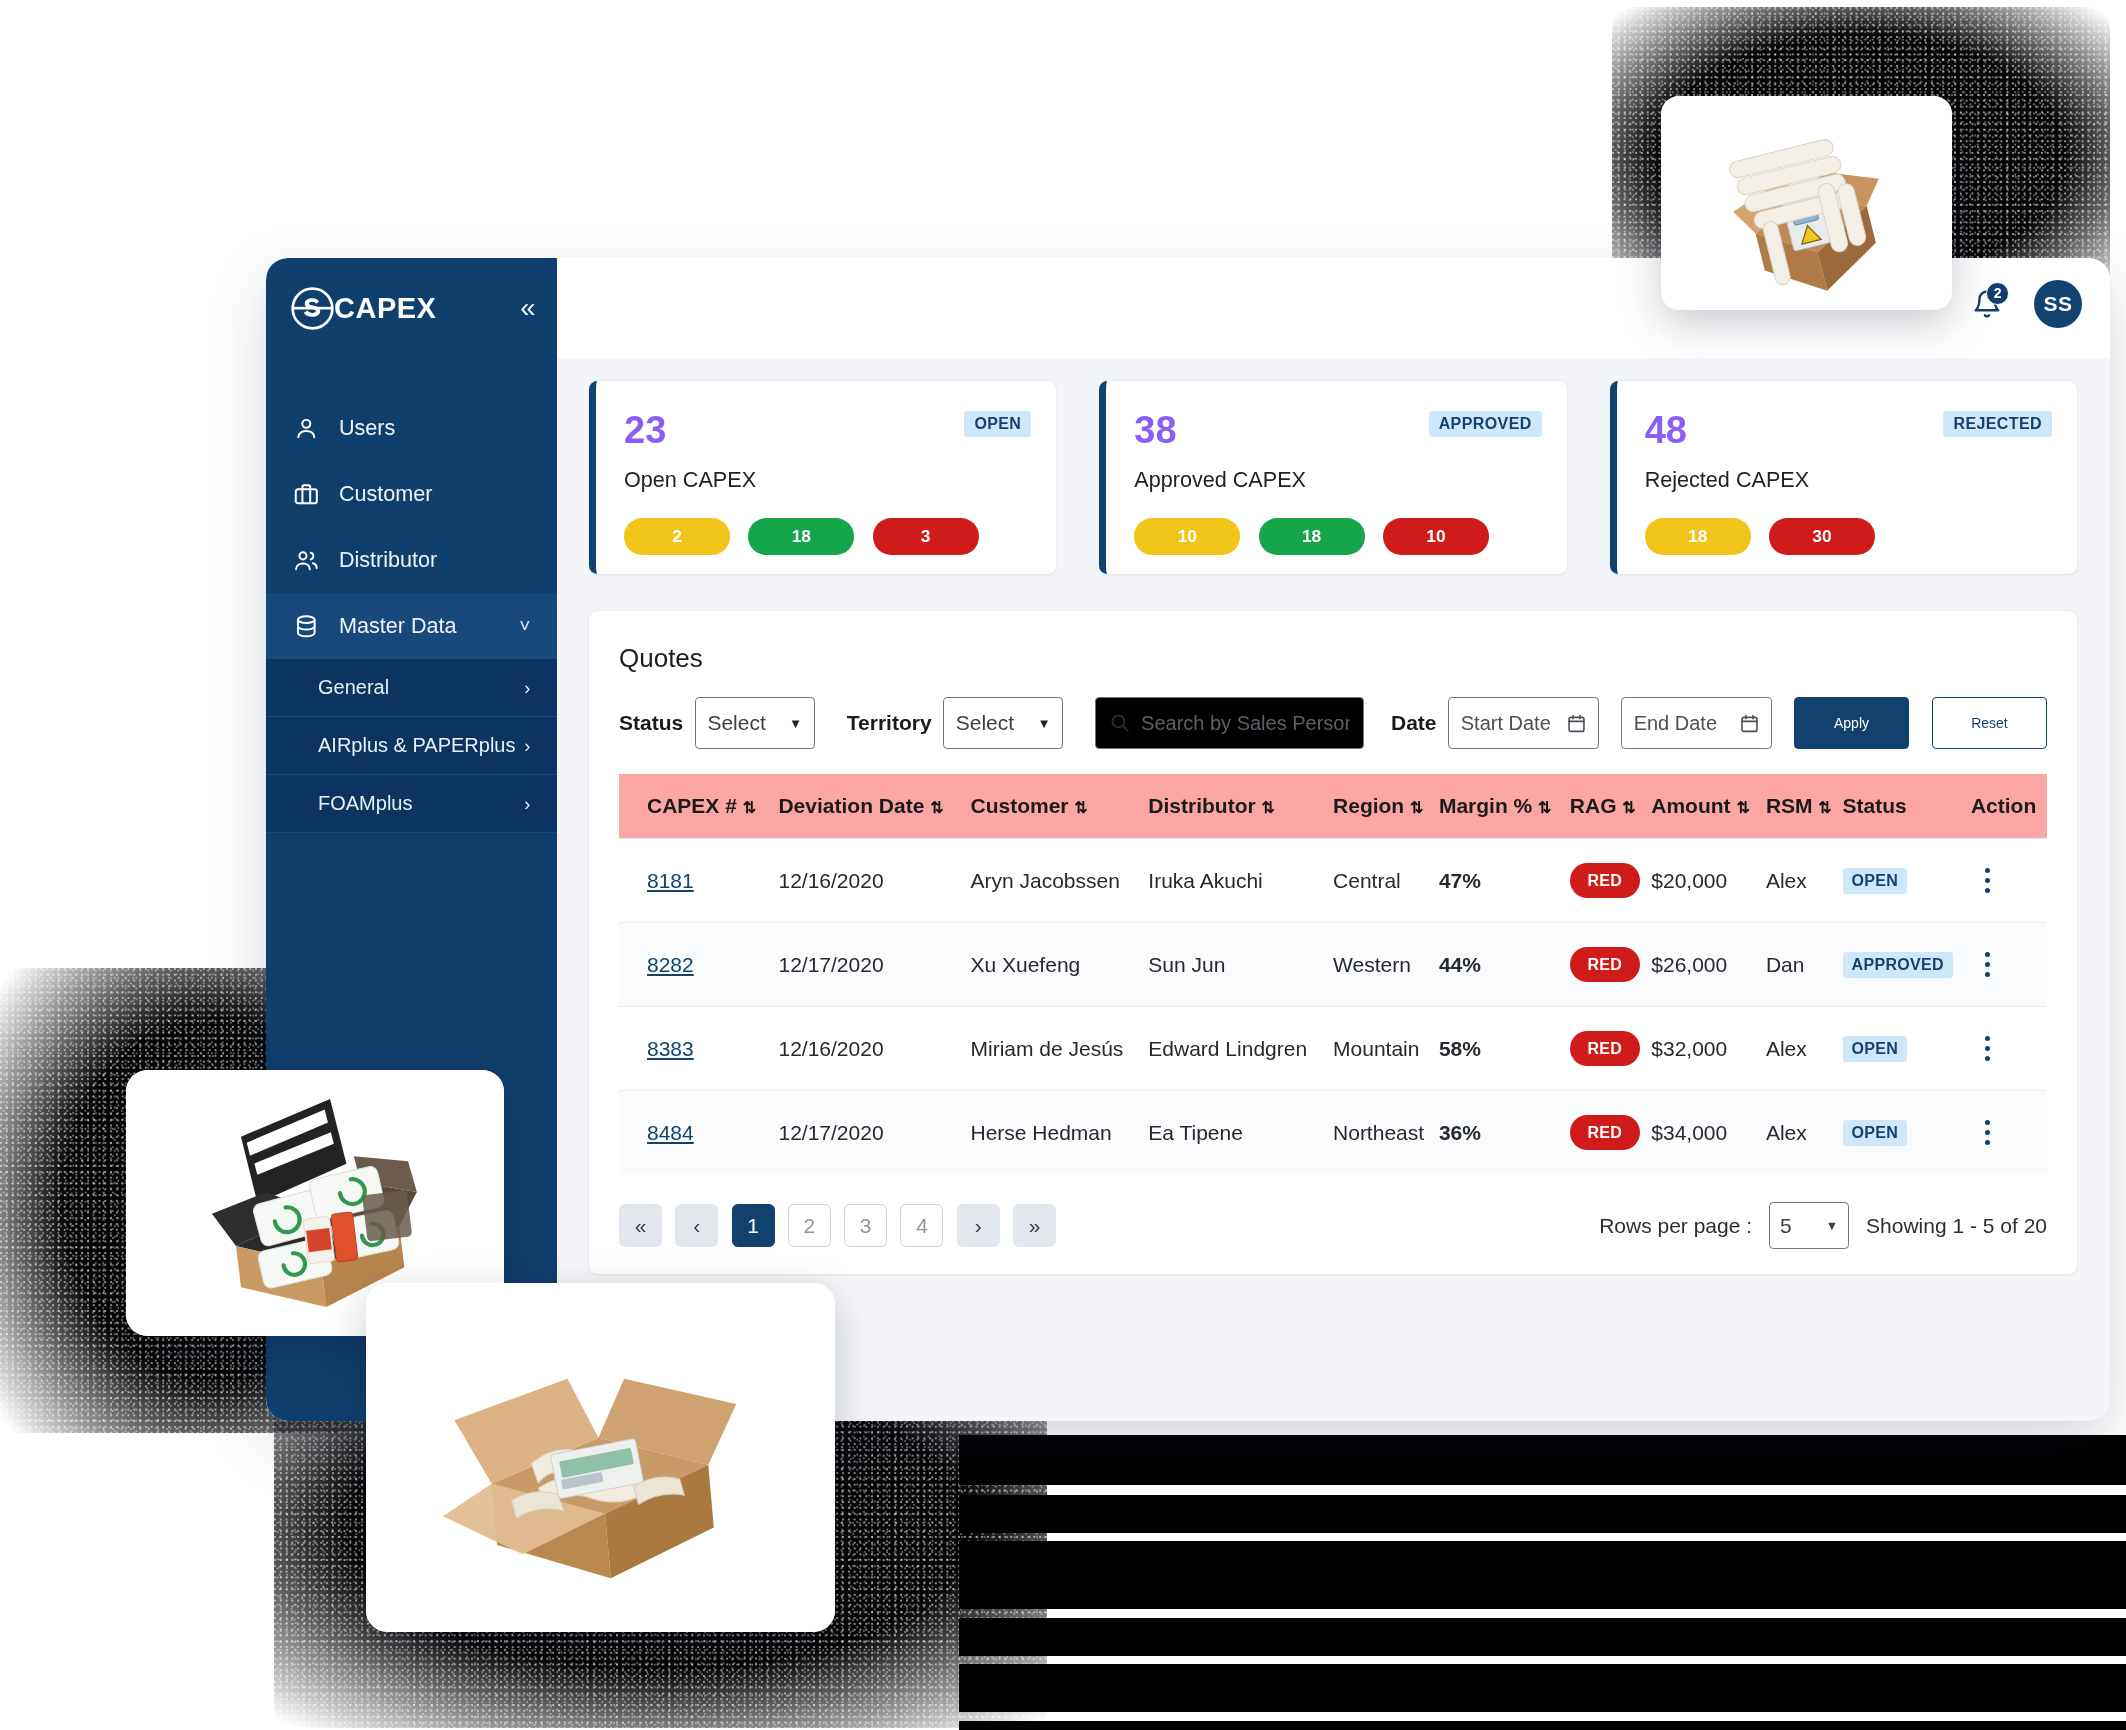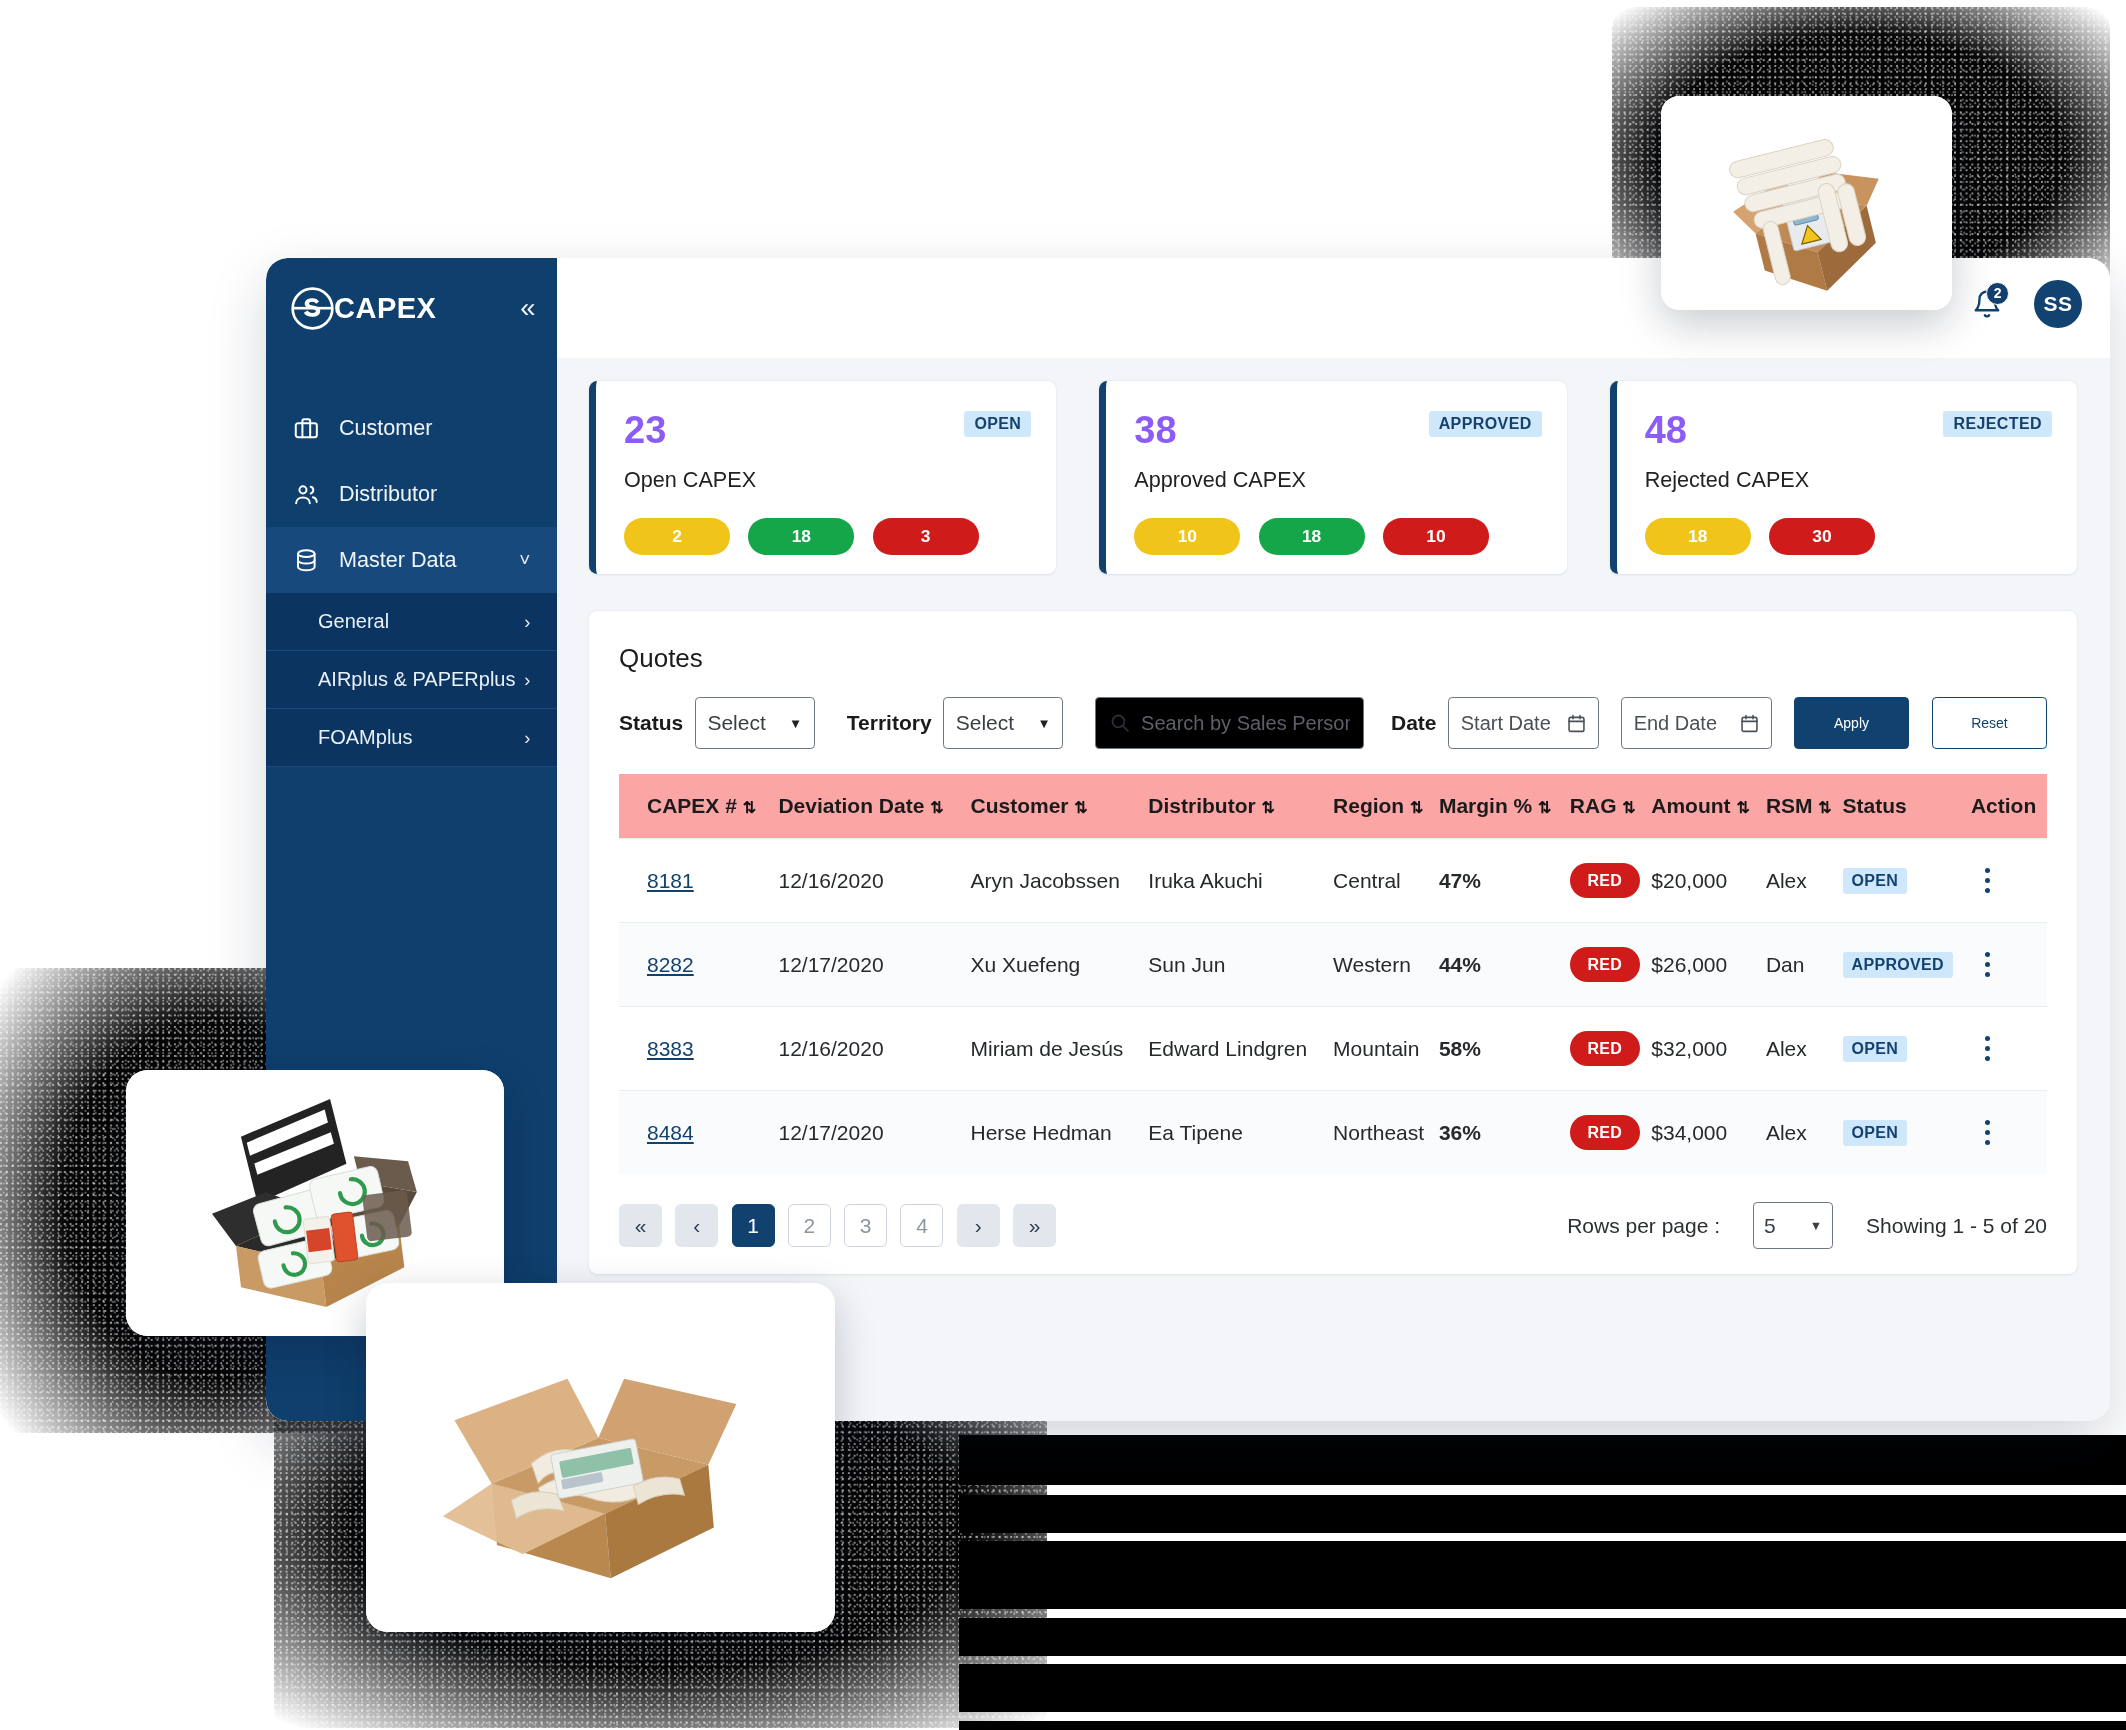--- a/index.html
+++ b/index.html
@@ -182,21 +182,21 @@
 
   
   .pager-row { display:flex; align-items:center; margin-top:28px; }
   .pager { display:flex; gap:13.3px; align-items:center; }
   .pg {
     width:43px; height:43px; border-radius:5.8px; display:flex; align-items:center; justify-content:center;
     font-size:21px; cursor:pointer; color:#2c3a4a; background:#e2e7ee; border:0.8px solid transparent;
   }
   .pg.num { background:#fff; border:0.8px solid #ccd3db; color:#8d959e; }
   .pg.num.active { background:#11426f; color:#fff; border-color:#11426f; }
-  .pager-right { margin-left:auto; display:flex; align-items:center; gap:33px; }
+  .pager-right { margin-left:auto; display:flex; align-items:center; gap:17px; }
   .rpp-label { font-size:21px; color:#2b2f34; }
   .rpp-box {
     width:80px; height:47px; border:1.2px solid #6e7781; border-radius:4.2px; background:#fff;
     display:flex; align-items:center; justify-content:space-between; padding:0 10px;
     font-size:21px; color:#3a3f45; cursor:pointer;
   }
   .rpp-box .caret { font-size:12.5px; }
   .showing { font-size:21px; color:#2b2f34; }
 
   
@@ -250,20 +250,29 @@
           <circle cx="26" cy="26" r="24" fill="none" stroke="#ffffff" stroke-width="3.2"></circle>
           <rect x="2" y="24" width="48" height="3.2" fill="#ffffff"></rect>
           <path d="M34 17.5c-1.6-2.6-4.6-4-8.4-4-5.3 0-9 2.6-9 6.6 0 3.6 2.6 5.4 7.4 6.3l2.8.5c2.4.45 3.3 1.05 3.3 2.2 0 1.5-1.6 2.4-4.2 2.4-2.8 0-4.7-1-5.8-3l-4.6 2.7c1.7 3 5.2 4.8 10.2 4.8 5.8 0 9.6-2.7 9.6-7 0-3.7-2.5-5.5-7.7-6.45l-2.8-.5c-2.2-.4-3-1-3-2.1 0-1.35 1.4-2.2 3.7-2.2 2.4 0 4 .85 5 2.6z" fill="#ffffff"></path>
         </svg>
         <div class="brand-title">CAPEX</div>
         <div class="collapse-btn">«</div>
       </div>
 
       <nav class="nav">
 
+        <div class="nav-item">
+          <span class="ic">
+            <svg viewBox="0 0 24 24" fill="none" stroke="#ffffff" stroke-width="1.8" stroke-linecap="round" stroke-linejoin="round">
+              <circle cx="12" cy="8" r="3.6"></circle>
+                <path d="M4.8 20c0-3.4 3.2-5.6 7.2-5.6s7.2 2.2 7.2 5.6"></path>
+            </svg>
+          </span>
+          <span class="lbl">Users</span>
+        </div>
 
         <div class="nav-item">
           <span class="ic">
             <svg viewBox="0 0 24 24" fill="none" stroke="#ffffff" stroke-width="1.8" stroke-linecap="round" stroke-linejoin="round">
               <rect x="2.5" y="7.5" width="19" height="12.5" rx="2"></rect>
               <path d="M8.5 7.5V5.5a1.6 1.6 0 0 1 1.6-1.6h3.8a1.6 1.6 0 0 1 1.6 1.6v2"></path>
               <path d="M8.5 7.5v12.5M15.5 7.5v12.5"></path>
             </svg>
           </span>
           <span class="lbl">Customer</span>

